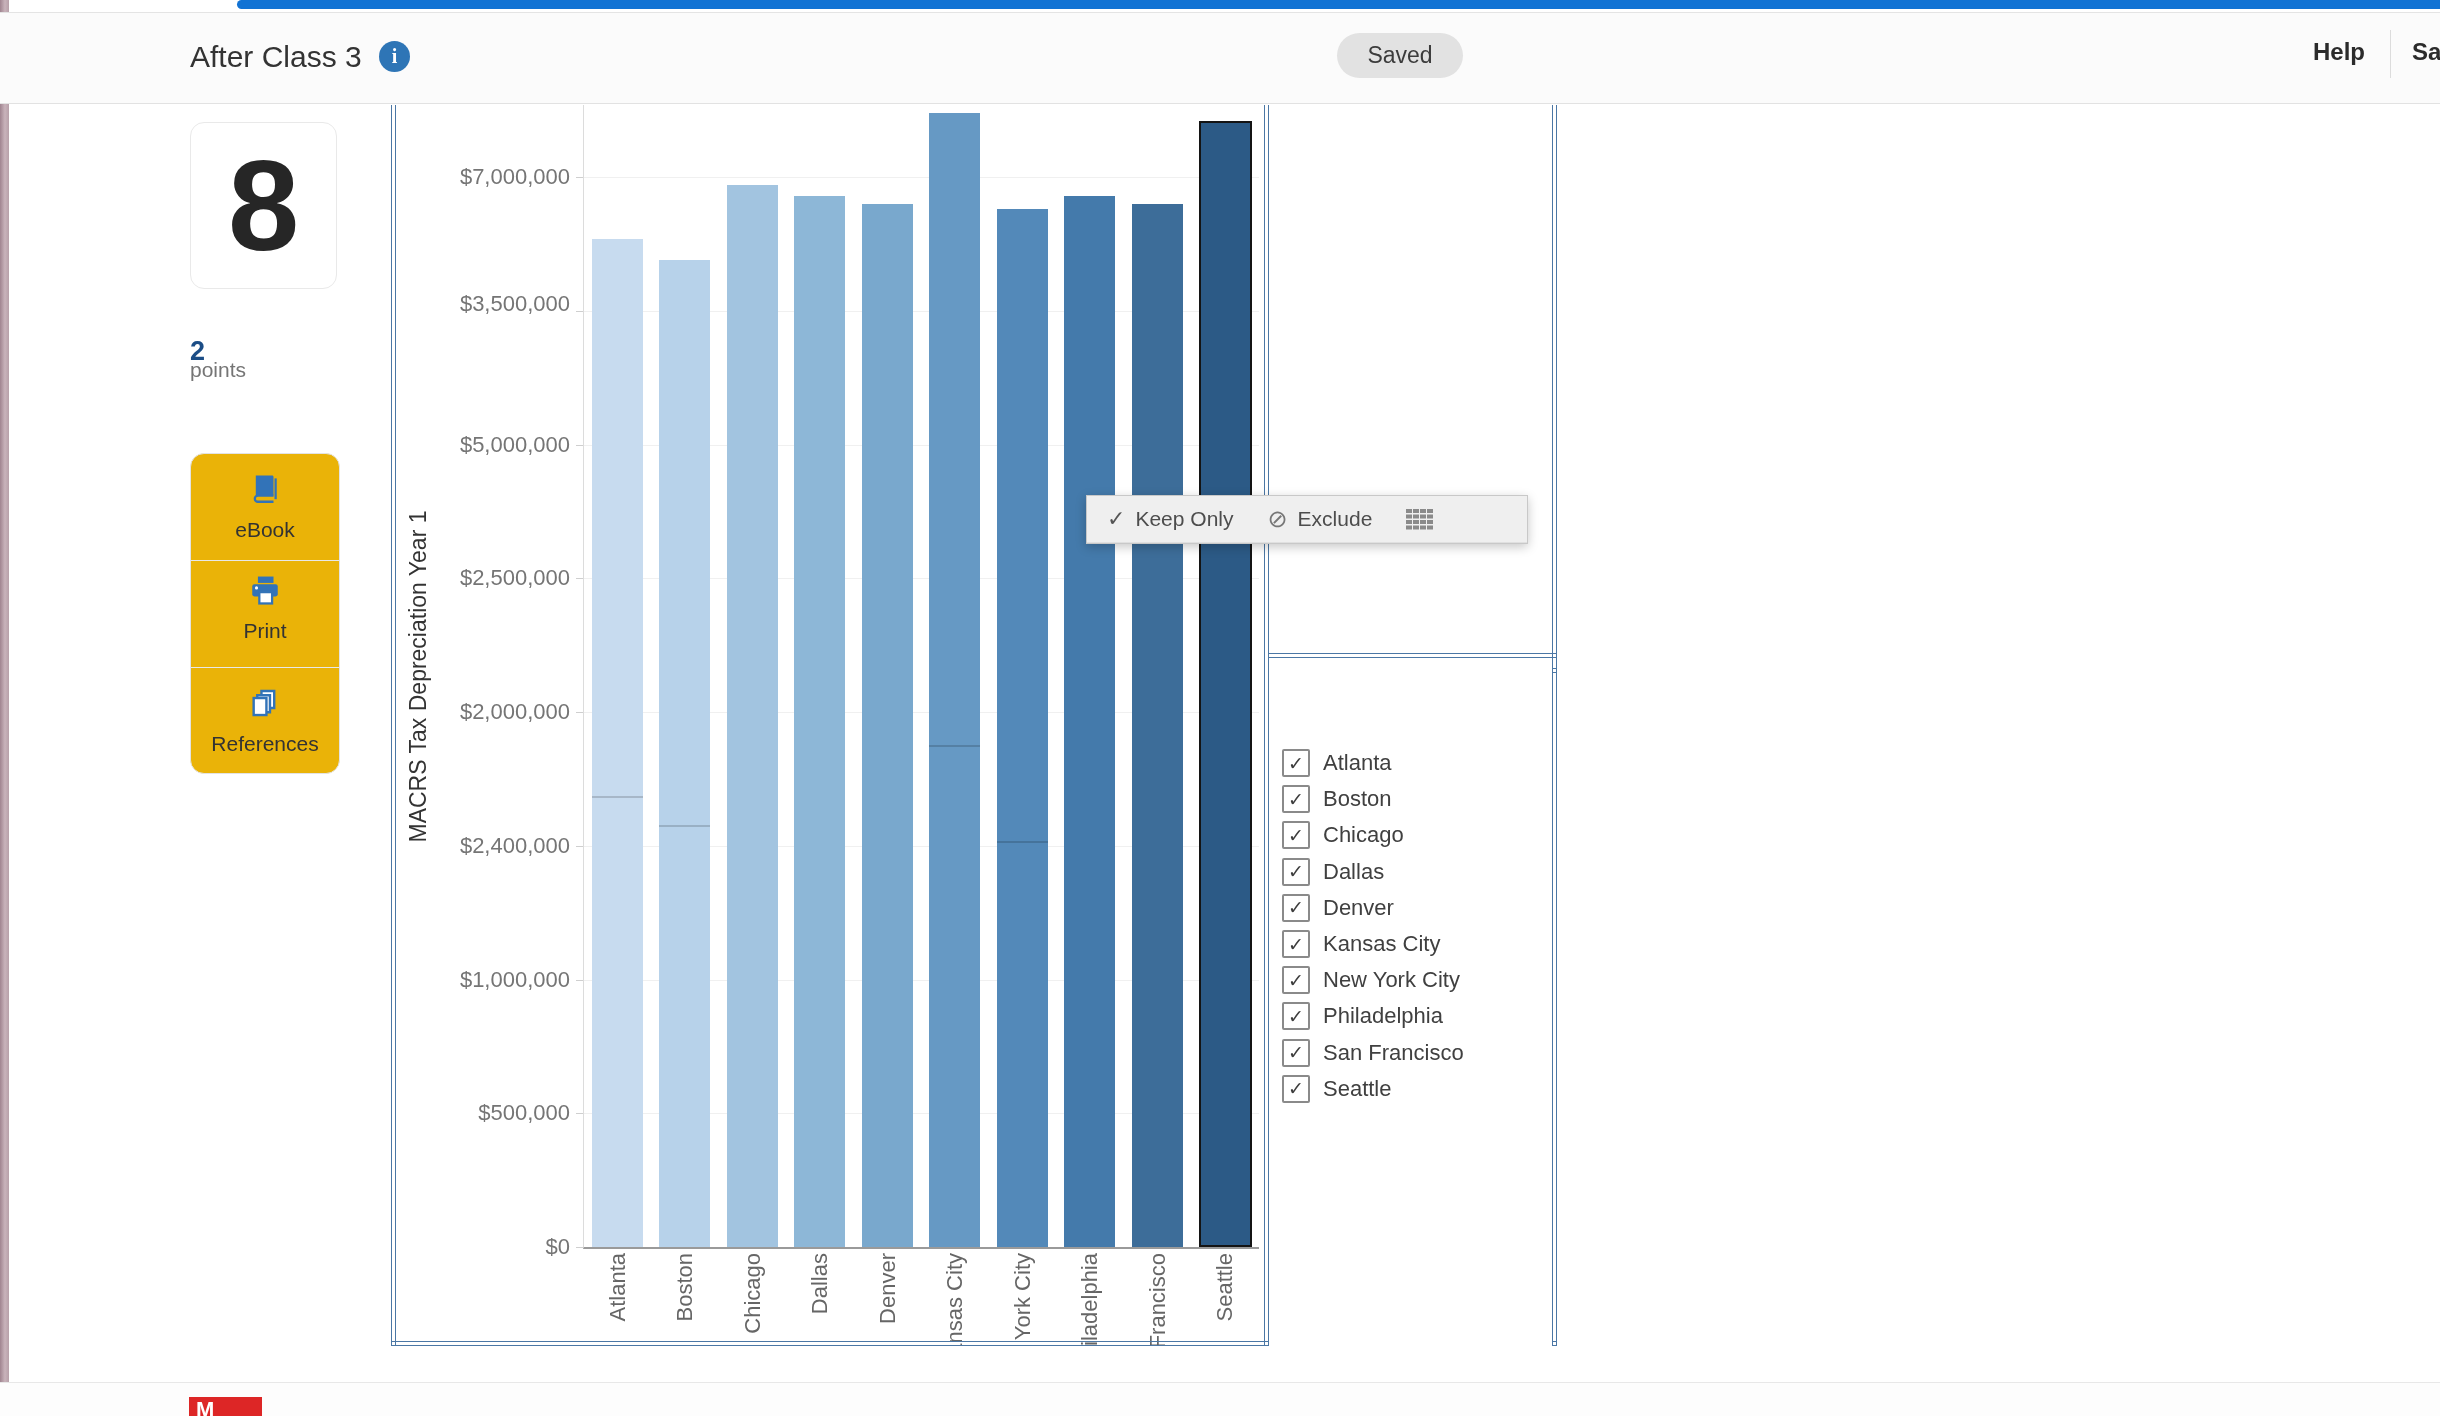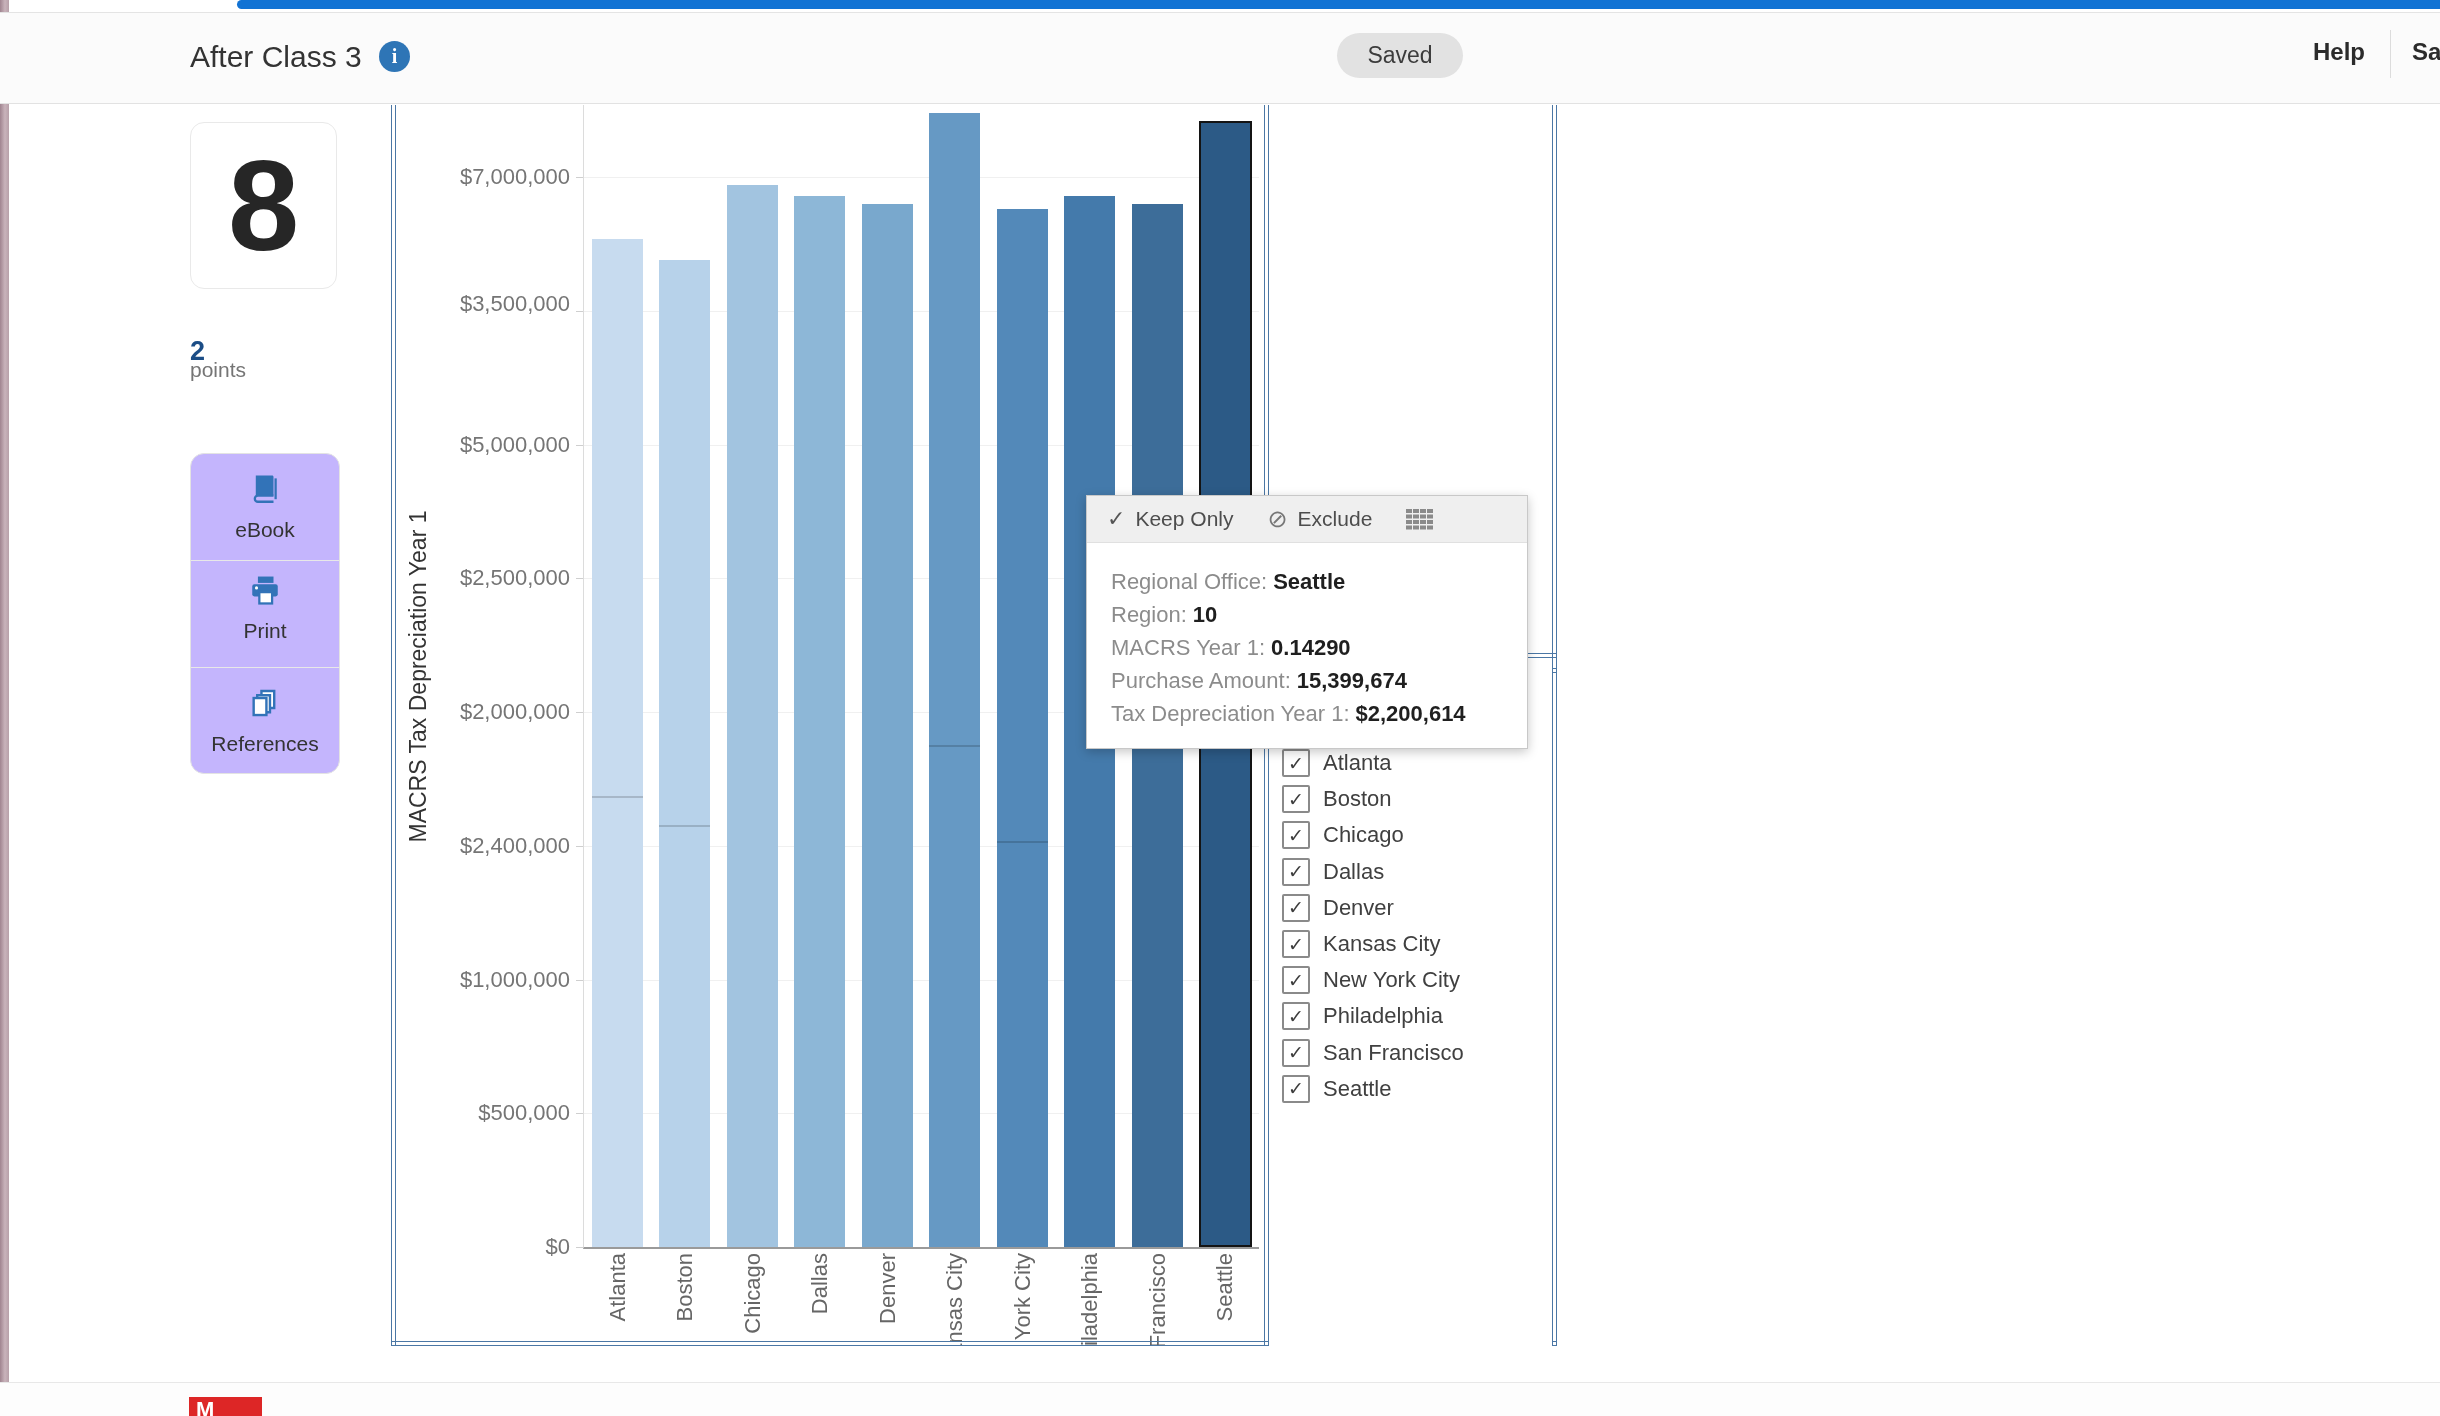--- a/index.html
+++ b/index.html
@@ -22,21 +22,21 @@
     color:#3c3c3c;font-size:23px;line-height:45px;text-align:center;}
   .help-link{left:2313px;top:38px;font-size:24px;font-weight:700;color:#2b2b2b;}
   .header-divider{left:2390px;top:30px;width:1px;height:48px;background:#dcdcdc;}
   .save-link{left:2412px;top:38px;font-size:24px;font-weight:700;color:#2b2b2b;}
   
   .score-card{left:190px;top:122px;width:145px;height:165px;border:1px solid #e9e9e9;border-radius:14px;
     background:#fff;display:flex;align-items:center;justify-content:center;}
   .score-num{font-size:128px;font-weight:600;color:#262626;line-height:1;}
   .points-val{left:190px;top:336px;font-size:27px;font-weight:700;color:#1b4d86;}
   .points-lbl{left:190px;top:358px;font-size:21px;color:#757575;}
-  .actions-card{left:190px;top:453px;width:148px;height:319px;border:1px solid #e3e3e3;border-radius:14px;background:#c4b5fd;}
+  .actions-card{left:190px;top:453px;width:148px;height:319px;border:1px solid #e3e3e3;border-radius:14px;background:#eab308;}
   .action-cell{position:absolute;left:0;width:148px;height:106px;display:flex;flex-direction:column;
     align-items:center;justify-content:center;gap:8px;cursor:pointer;}
   .cell-sep{position:absolute;left:0;width:148px;height:1px;background:#e8e8e8;}
   .action-lbl{font-size:21px;color:#333;}
   
   .vline{position:absolute;width:1px;background:#4b77a5;}
   .hline{position:absolute;height:1px;background:#4b77a5;}
   
   .chart-zone{left:391px;top:105px;width:878px;height:1241px;overflow:hidden;background:#fff;}
   .y-title{position:absolute;left:4px;top:0;height:1142px;width:48px;display:flex;align-items:center;justify-content:center;}
@@ -275,26 +275,19 @@
             <rect x="7" y="11" width="6" height="4"></rect>
             <rect x="14" y="11" width="6" height="4"></rect>
             <rect x="21" y="11" width="6" height="4"></rect>
             <rect x="0" y="16.5" width="6" height="4"></rect>
             <rect x="7" y="16.5" width="6" height="4"></rect>
             <rect x="14" y="16.5" width="6" height="4"></rect>
             <rect x="21" y="16.5" width="6" height="4"></rect>
           </svg>
       </span>
     </div>
-    <div class="tt-body" id="tooltip-body">
-        <div class="tt-row">Regional Office:<b>Seattle</b></div>
-        <div class="tt-row">Region:<b>10</b></div>
-        <div class="tt-row">MACRS Year 1:<b>0.14290</b></div>
-        <div class="tt-row">Purchase Amount:<b>15,399,674</b></div>
-        <div class="tt-row">Tax Depreciation Year 1:<b>$2,200,614</b></div>
-      </div>
   </div>
 
   <div class="abs footer-line"></div>
   <div class="abs footer-bg"></div>
   <div class="abs logo-box">M</div>
 
 </div>
 
 </body></html>

